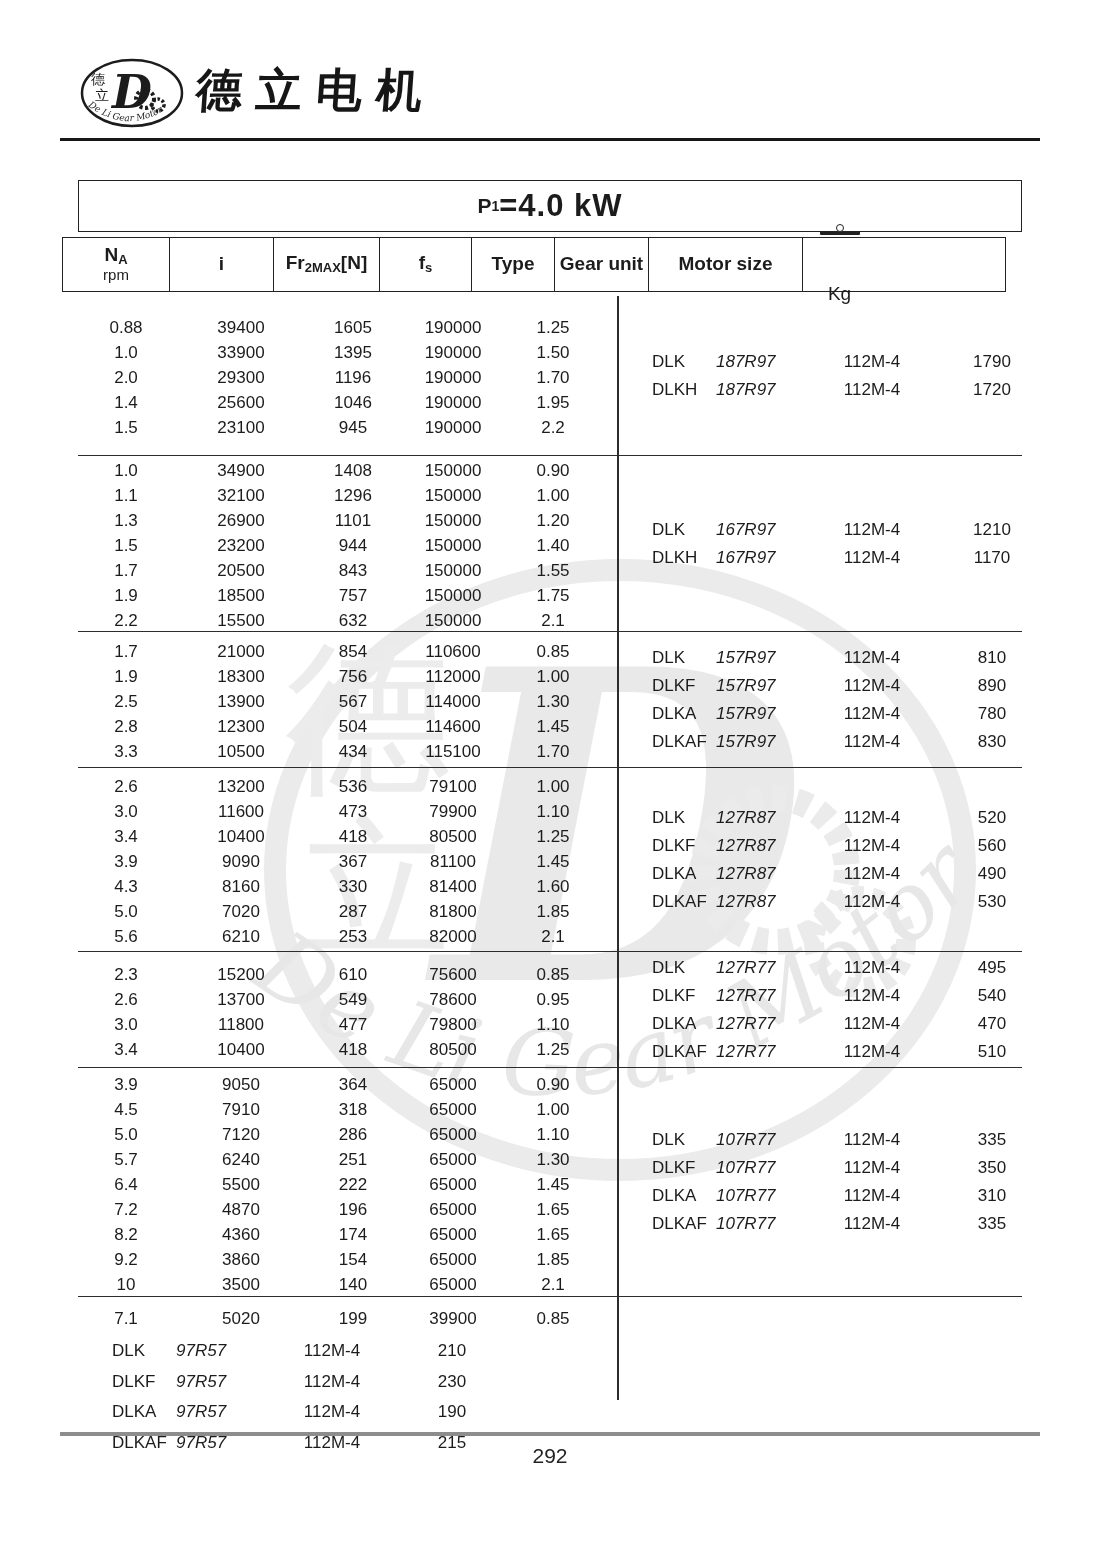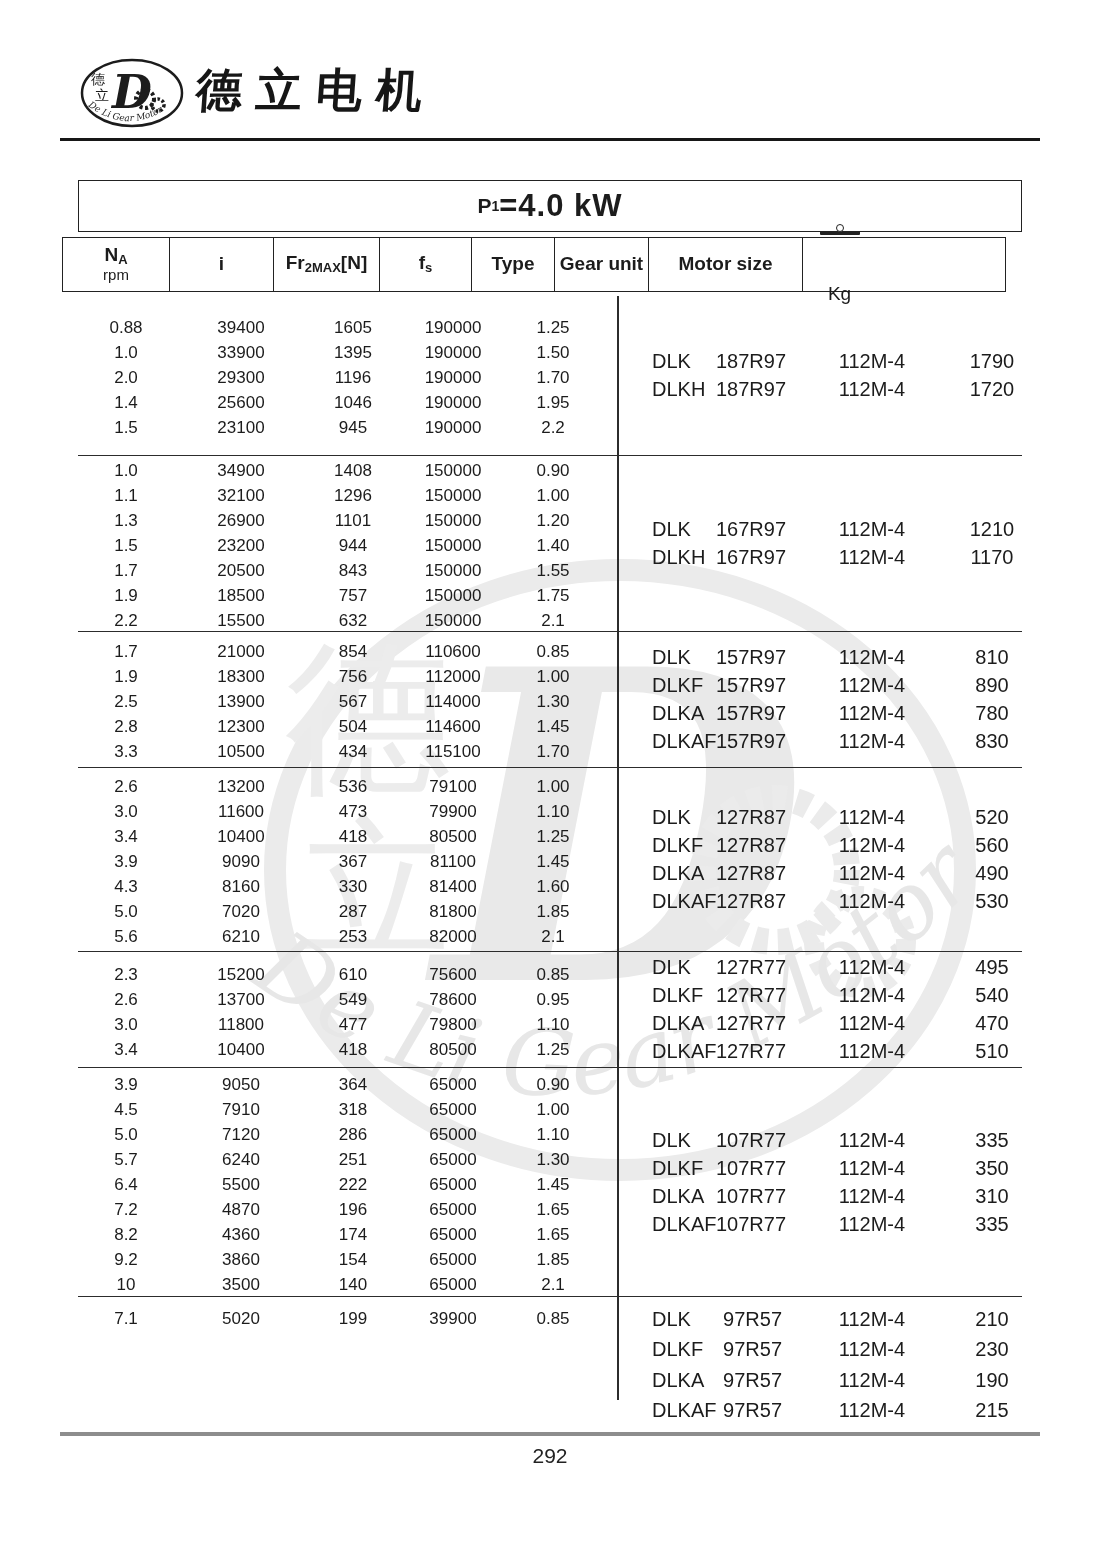--- a/index.html
+++ b/index.html
@@ -41,30 +41,30 @@
   .block{position:absolute;left:78px;width:944px;display:flex;box-sizing:border-box;}
   .sep{border-bottom:1.5px solid #2c2c2c;}
   .left{width:540px;display:flex;flex-direction:column;justify-content:center;}
   .right{width:404px;display:flex;flex-direction:column;justify-content:center;}
   .blk-0{top:296px;height:160px;}
   .blk-1{top:456px;height:176px;}
   .blk-2{top:632px;height:136px;}
   .blk-3{top:768px;height:184px;}
   .blk-4{top:952px;height:116px;}
   .blk-5{top:1068px;height:229px;}
-  .blk-6{top:1297px;height:133px;}
+  .blk-6{top:1297px;height:133px;flex-direction:column;}
   .blk-6 .left,.blk-6 .right{justify-content:flex-start;padding-top:7px;box-sizing:border-box;}
   .blk-6 .vrow{height:30.5px;}
 
   .drow{display:flex;height:25px;align-items:flex-end;}
   .dc{text-align:center;font-size:17px;}
   .c0{width:96px}.c1{width:134px}.c2{width:90px}.c3{width:110px}.c4{width:90px}
-  .vrow{display:flex;height:28px;align-items:center;font-size:20px;}
+  .vrow{display:flex;height:28px;align-items:center;font-size:17px;}
   .v0{width:98px;text-align:left;padding-left:34px;box-sizing:border-box;}
-  .v1{width:66px;text-align:right;}
+  .v1{width:66px;text-align:left;font-style:italic;}
   .v2{width:180px;text-align:center;}
   .v3{width:60px;text-align:center;}
 
   
   .bottom-rule{position:absolute;left:60px;top:1432px;width:980px;height:4px;background:#8d8d8d;}
   .page-num{position:absolute;left:0;top:1444px;width:1100px;text-align:center;font-size:21px;color:#222;}
 
   
   .watermark{position:absolute;left:230px;top:540px;width:800px;height:680px;z-index:0;pointer-events:none;}
   .content-layer{position:relative;z-index:1;}

